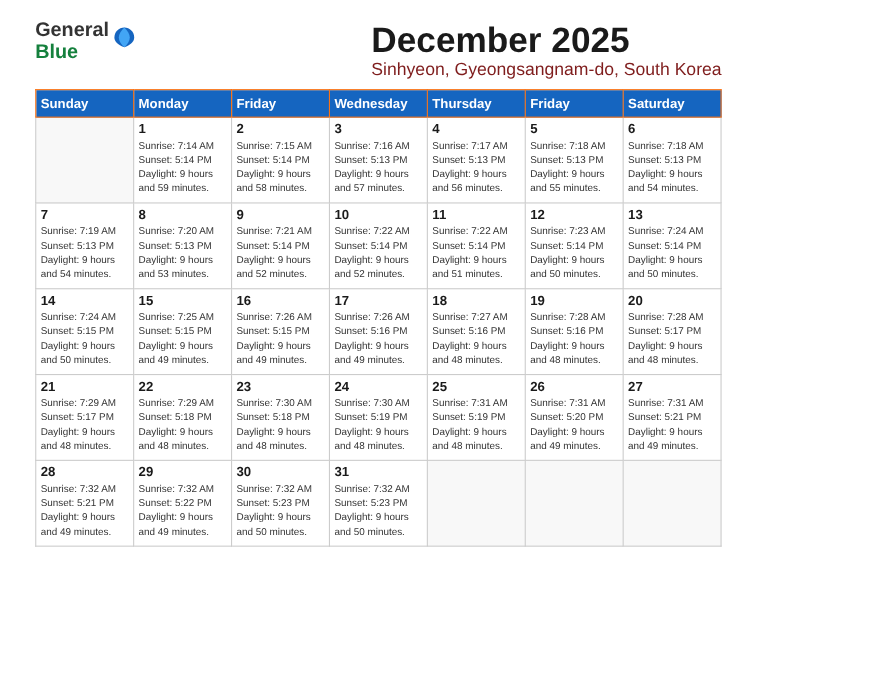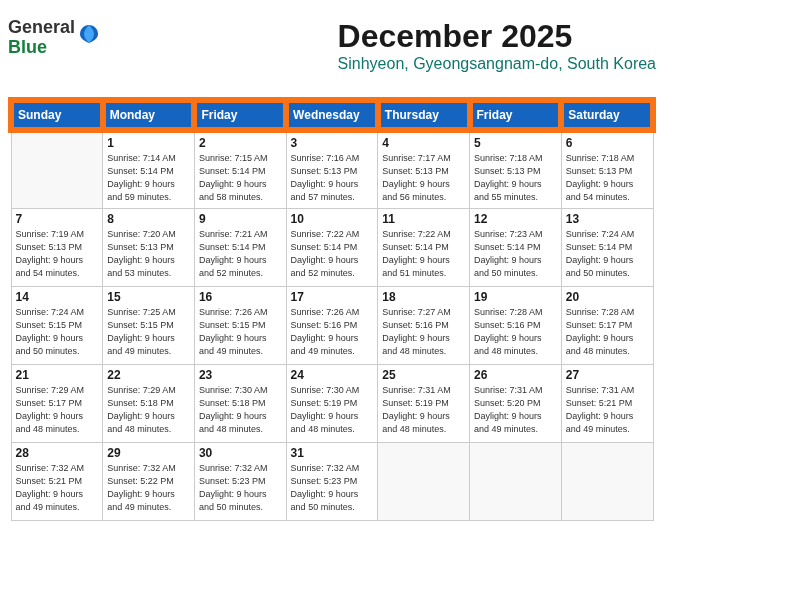--- a/index.html
+++ b/index.html
@@ -5,21 +5,21 @@
     * { margin: 0; padding: 0; box-sizing: border-box; }
     body {
       font-family: Arial, sans-serif;
       background: #fff;
       width: 792px;
       height: 612px;
       overflow: hidden;
     }
     .page {
       width: 676px;
-      padding: 18px 20px 10px 8px;
+      padding: 18px 20px 10px 32px;
     }
     .header-logo {
       display: flex;
       align-items: flex-start;
       margin-bottom: 4px;
     }
     .logo-text {
       font-size: 18px;
       font-weight: bold;
       color: #1a1a1a;
@@ -31,42 +31,42 @@
       text-align: left;
       margin-bottom: 2px;
     }
     .month-title {
       font-size: 32px;
       font-weight: bold;
       color: #1a1a1a;
     }
     .location-title {
       font-size: 16px;
-      color: #0f766e;
-      margin-bottom: 16px;
+      color: #7f1d1d;
+      margin-bottom: 0;
     }
     .top-row {
       display: flex;
       justify-content: space-between;
       align-items: flex-start;
       margin-bottom: 6px;
     }
     table {
       width: 100%;
       border-collapse: collapse;
       table-layout: fixed;
     }
     th {
       background-color: #1565c0;
       color: white;
       font-size: 12px;
       font-weight: bold;
       padding: 5px 4px;
       text-align: left;
-      border: 6px solid #f97316;
+      border: 1px solid #f97316;
     }
     td {
       border: 1px solid #ccc;
       vertical-align: top;
       padding: 3px 4px;
       font-size: 9.5px;
       color: #333;
       height: 78px;
       background: #fff;
     }

